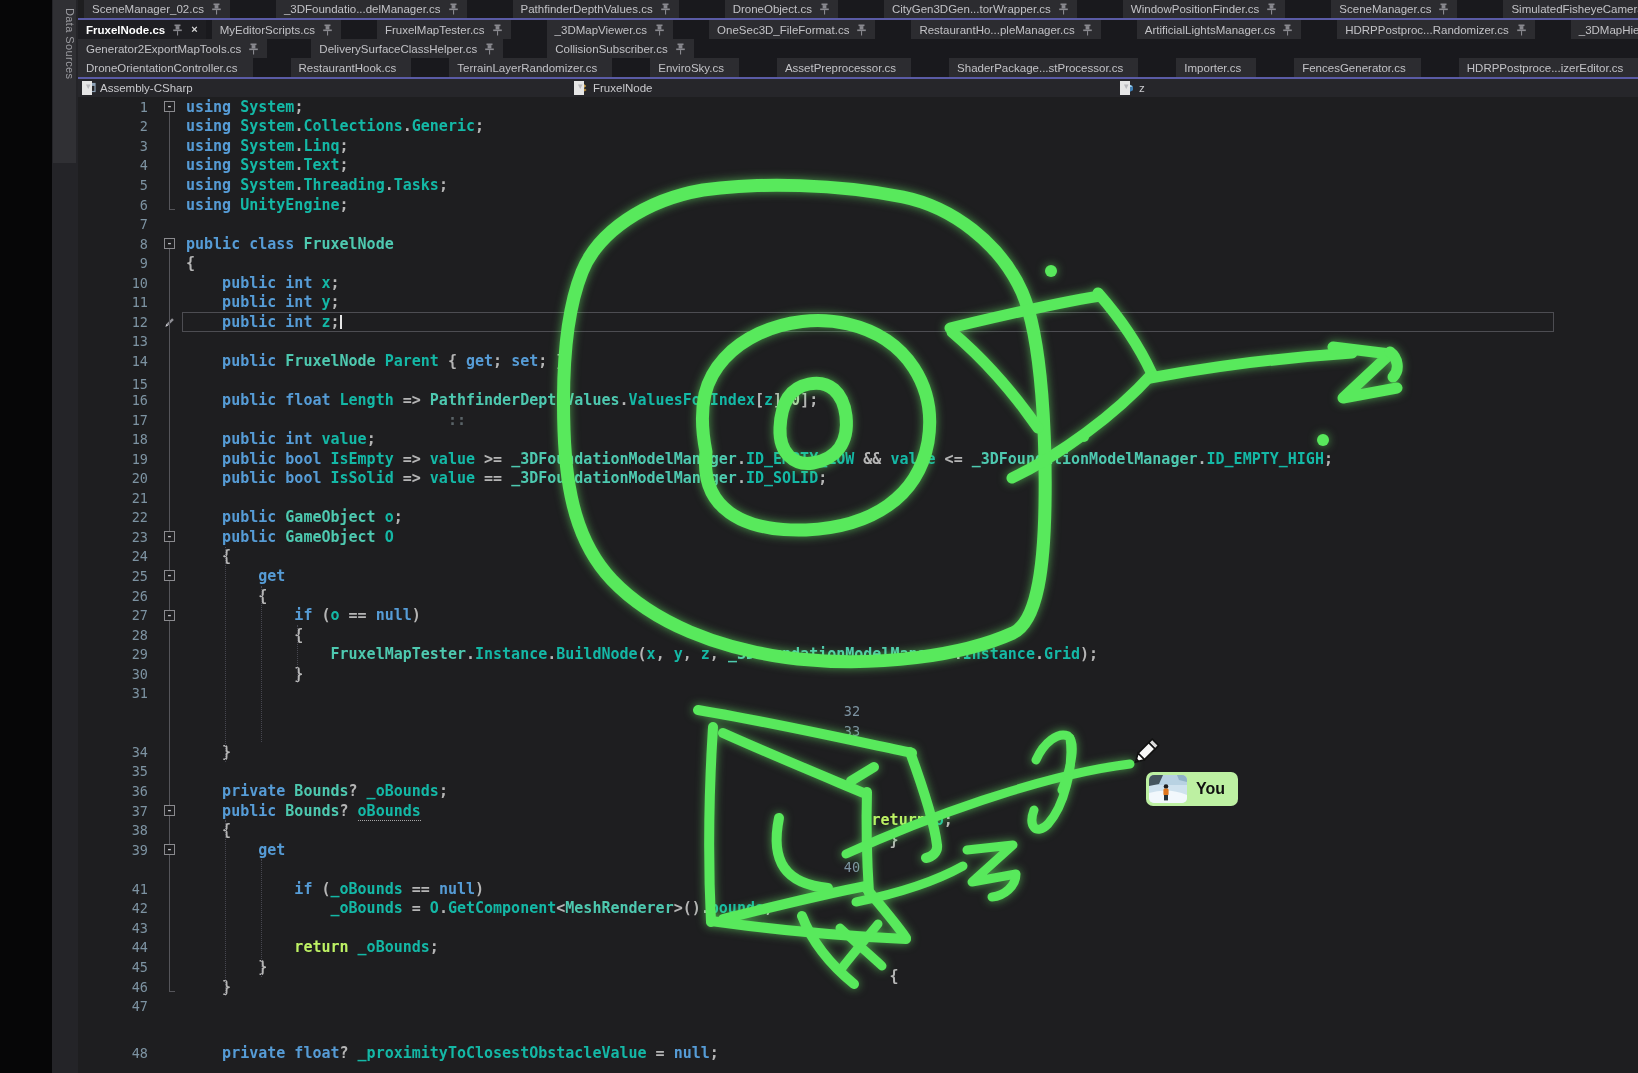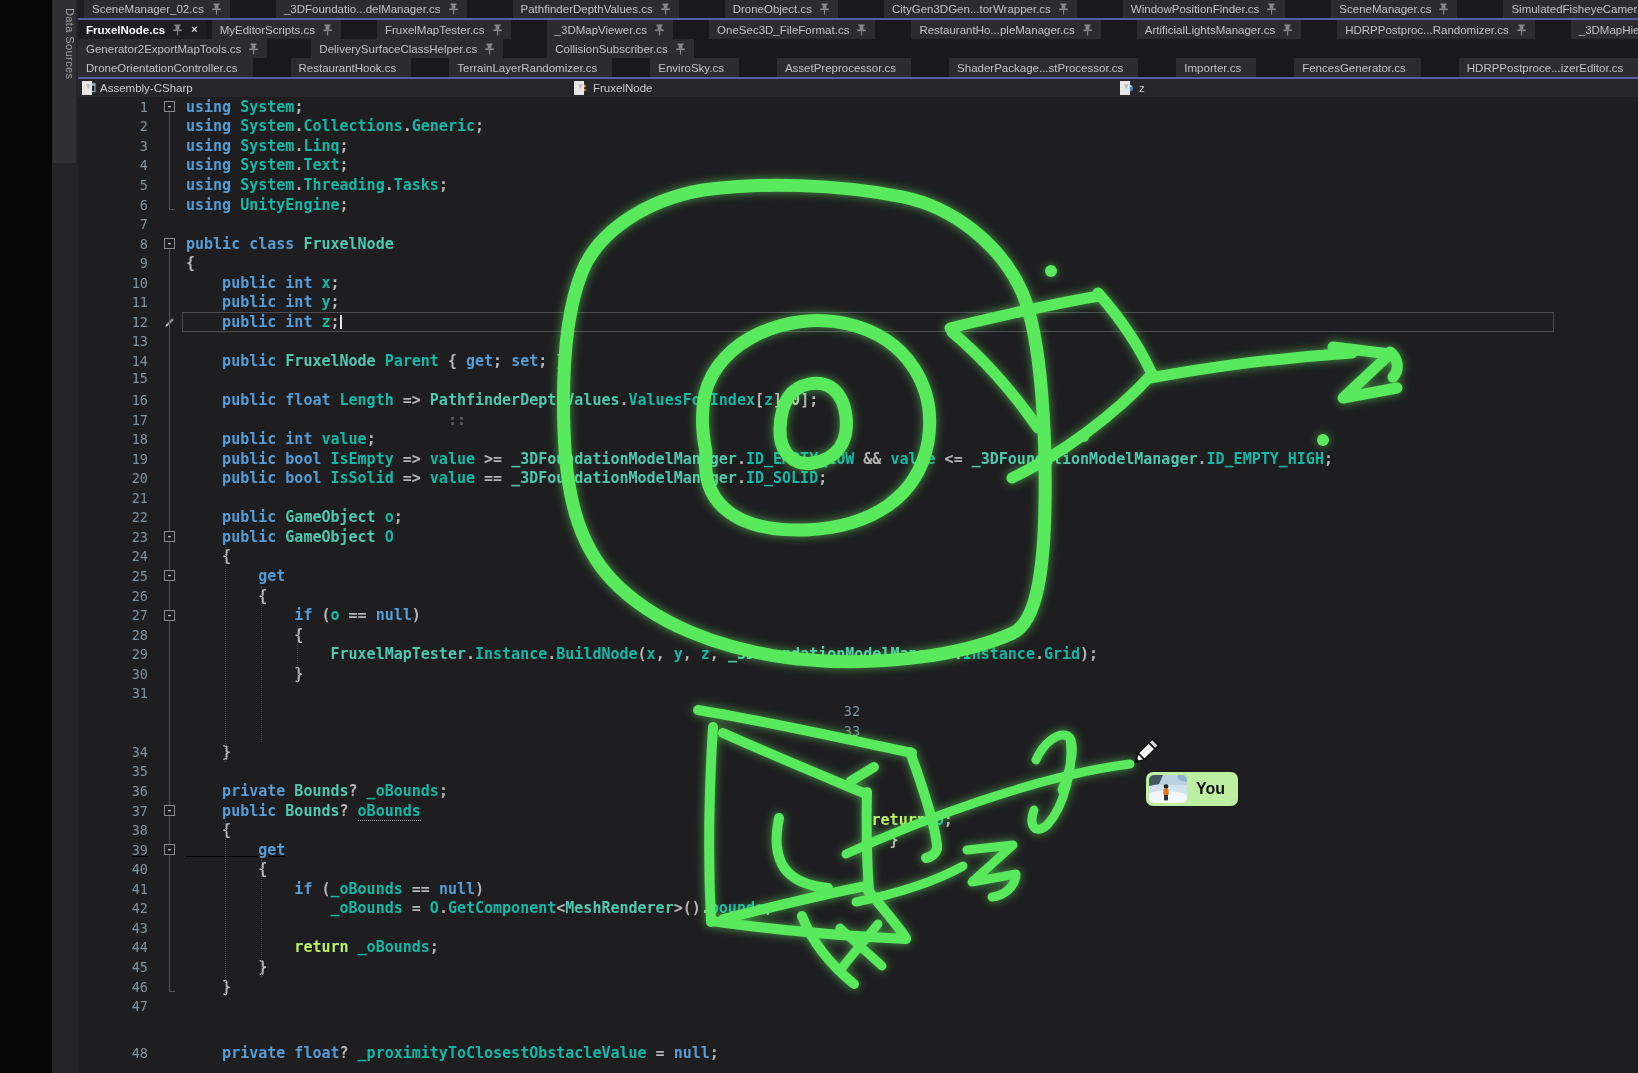--- a/index.html
+++ b/index.html
@@ -420,21 +420,21 @@
           <div class="line" style="top: 234.6px;">
             <span class="num">13</span>
             <span class="mg"></span>
             <span class="code"></span>
           </div>
           <div class="line" style="top: 254.15px;">
             <span class="num">14</span>
             <span class="mg"></span>
             <span class="code"><span class="tk-kw">    public</span><span class="tk-ty"> FruxelNode</span><span class="tk-pl"> Parent</span><span class="tk-pn"> { </span><span class="tk-kw">get</span><span class="tk-pn">; </span><span class="tk-kw">set</span><span class="tk-pn">; }</span></span>
           </div>
-          <div class="line" style="top: 271px; justify-content: center;">
+          <div class="line" style="top: 277px; justify-content: center;">
             <span class="num">15</span>
             <span class="mg"></span>
             <span class="code"></span>
           </div>
           <div class="line" style="top: 293.25px;">
             <span class="num">16</span>
             <span class="mg"></span>
             <span class="code"><span class="tk-kw">    public float</span><span class="tk-pl"> Length</span><span class="tk-pn"> =&gt; </span><span class="tk-ty">PathfinderDepthValues</span><span class="tk-pn">.</span><span class="tk-pl">ValuesForIndex</span><span class="tk-pn">[</span><span class="tk-pl">z</span><span class="tk-pn">][</span><span class="tk-nu">0</span><span class="tk-pn">];</span></span>
           </div>
           <div class="line" style="top: 312.8px;">
@@ -548,28 +548,28 @@
             <span class="mg">
               <span class="fold">-</span>
             </span>
             <span class="code"><span class="tk-kw">    public</span><span class="tk-ty"> Bounds</span><span class="tk-pn">?</span><span class="tk-pl"> </span><span class="tk-pl tk-ul">oBounds</span></span>
           </div>
           <div class="line" style="top: 723.35px;">
             <span class="num">38</span>
             <span class="mg"></span>
             <span class="code"><span class="tk-pn">    {</span></span>
           </div>
-          <div class="line" style="top: 742.9px; text-decoration: underline;">
+          <div class="line" style="top: 742.9px;">
             <span class="num">39</span>
             <span class="mg">
               <span class="fold">-</span>
             </span>
             <span class="code"><span class="tk-kw">        get</span></span>
           </div>
-          <div class="line" style="top: 762.45px;">
+          <div class="line" style="top: 762.45px; flex-direction: column;">
             <span class="num">40</span>
             <span class="mg"></span>
             <span class="code"><span class="tk-pn">        {</span></span>
           </div>
           <div class="line" style="top: 782px;">
             <span class="num">41</span>
             <span class="mg"></span>
             <span class="code"><span class="tk-kw">            if</span><span class="tk-pn"> (</span><span class="tk-pl">_oBounds</span><span class="tk-pn"> == </span><span class="tk-kw">null</span><span class="tk-pn">)</span></span>
           </div>
           <div class="line" style="top: 801.55px;">

